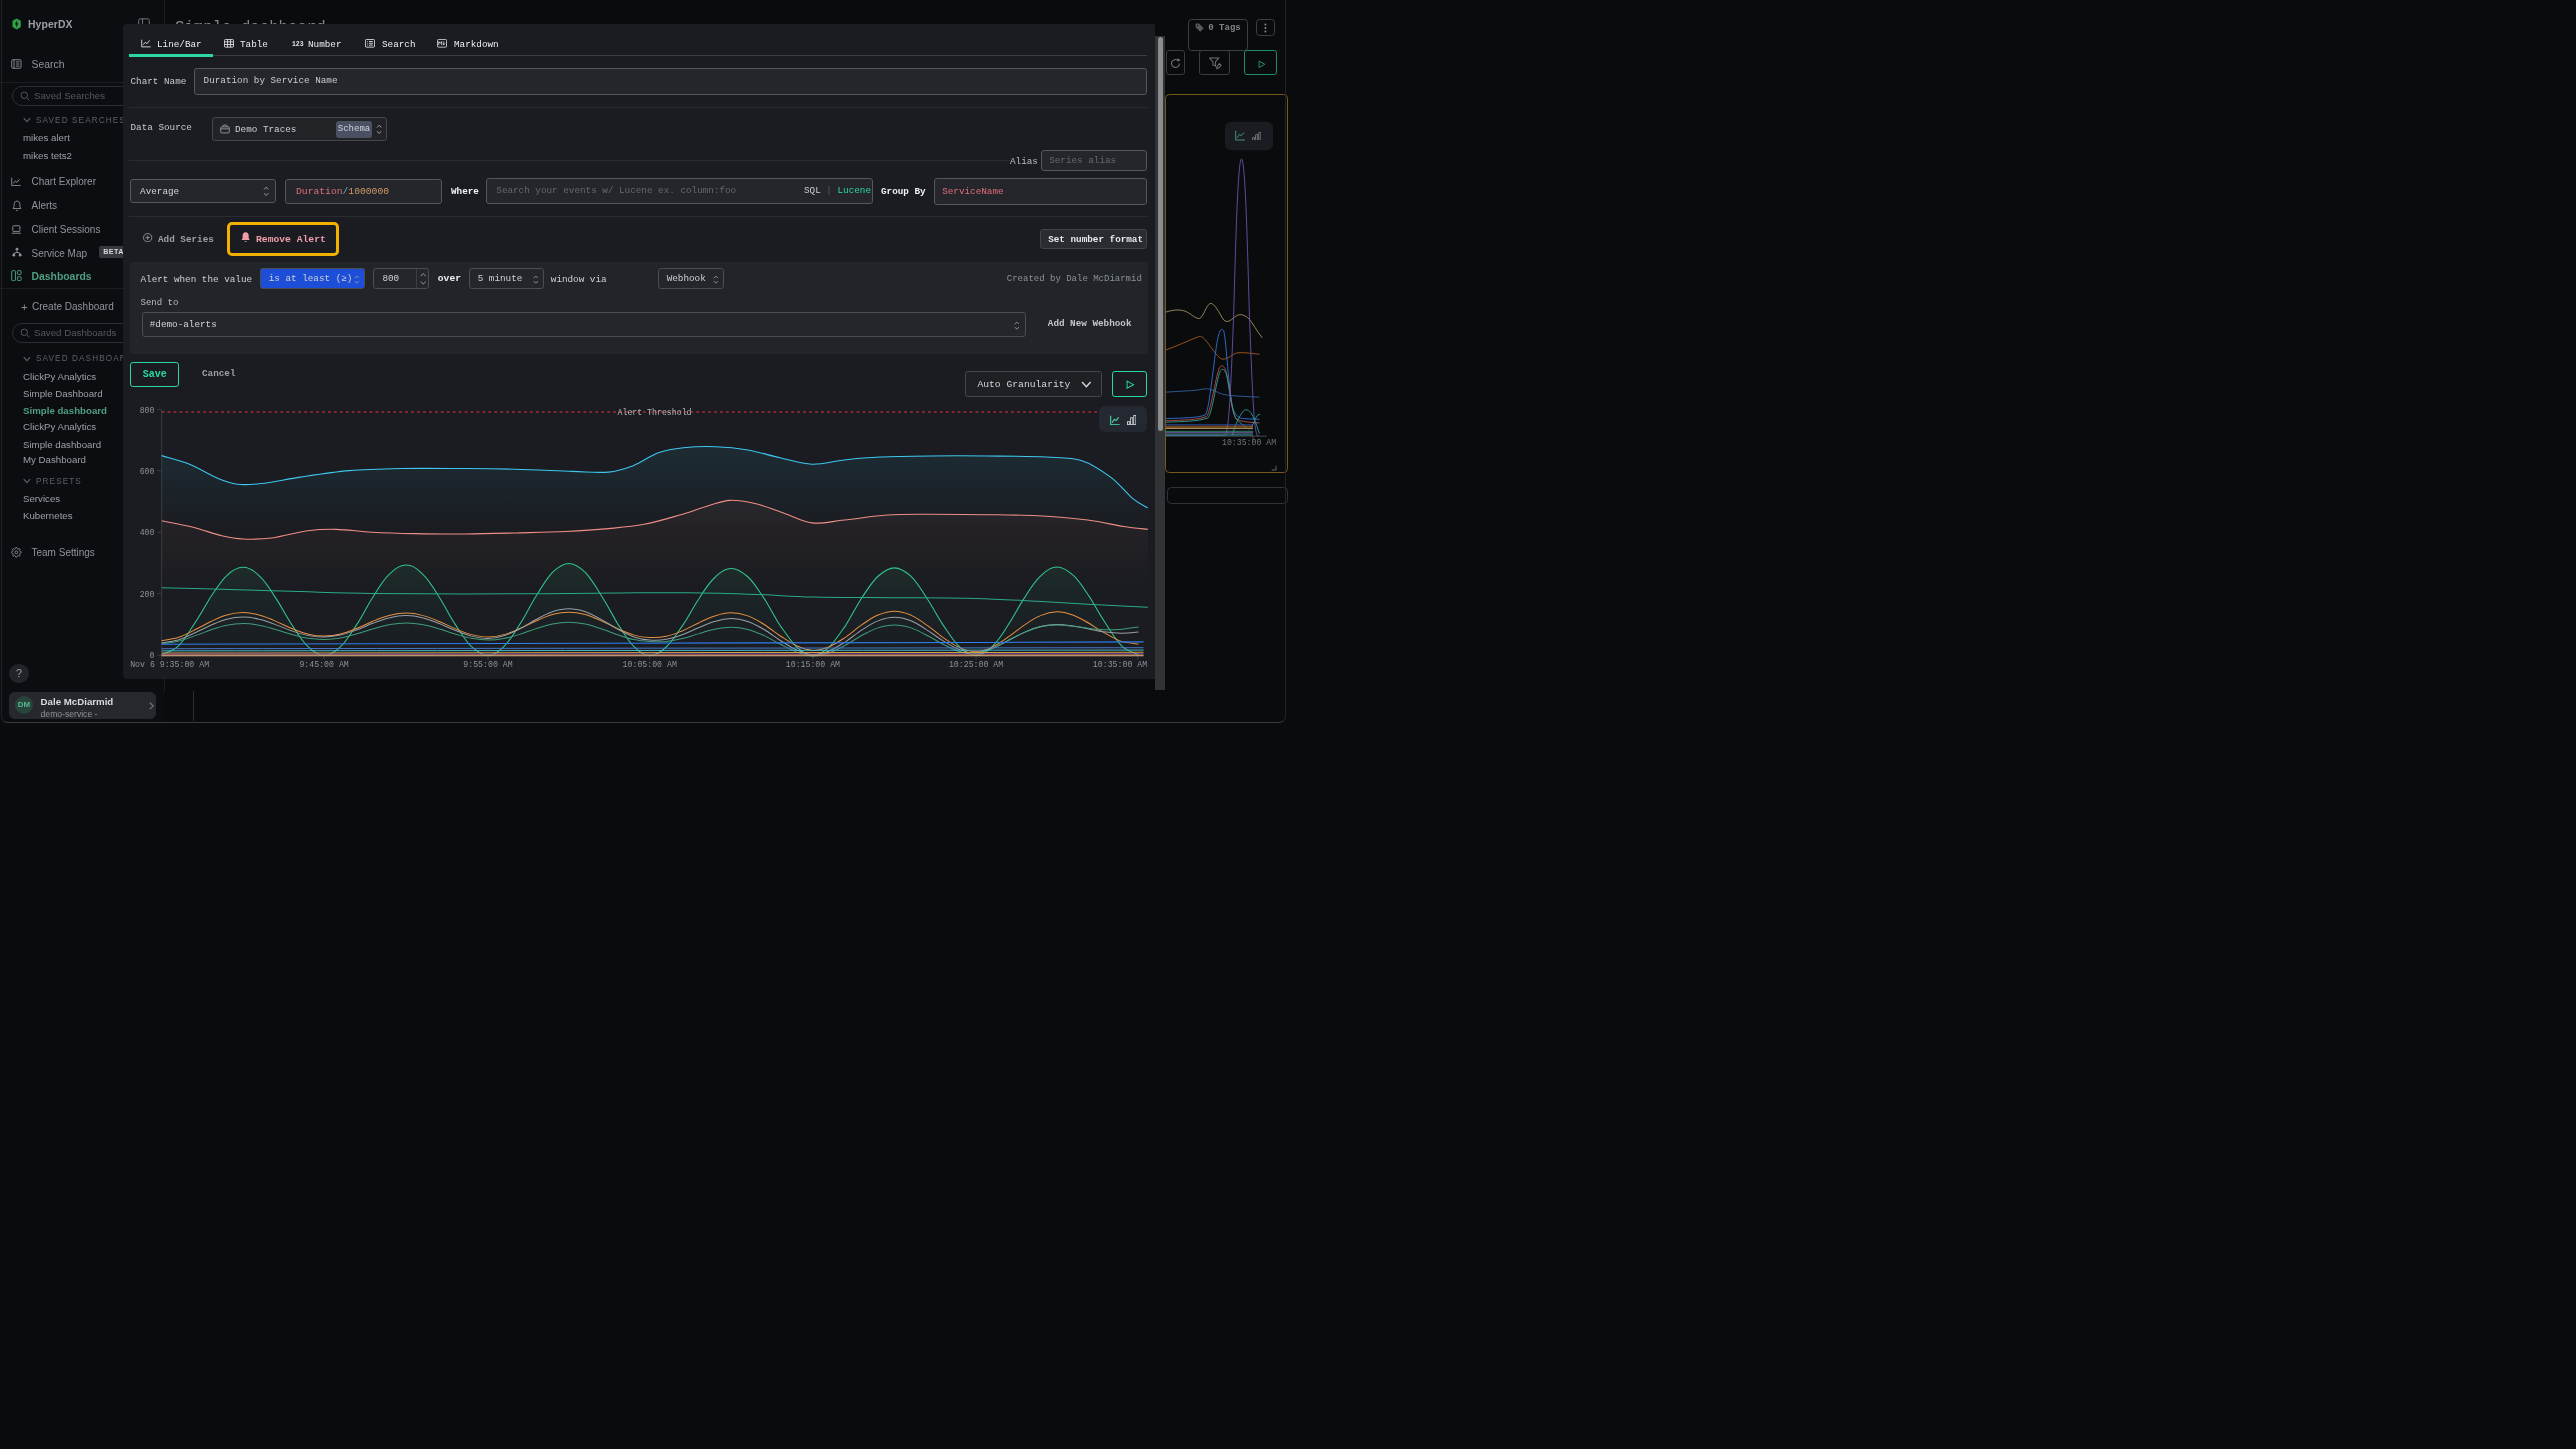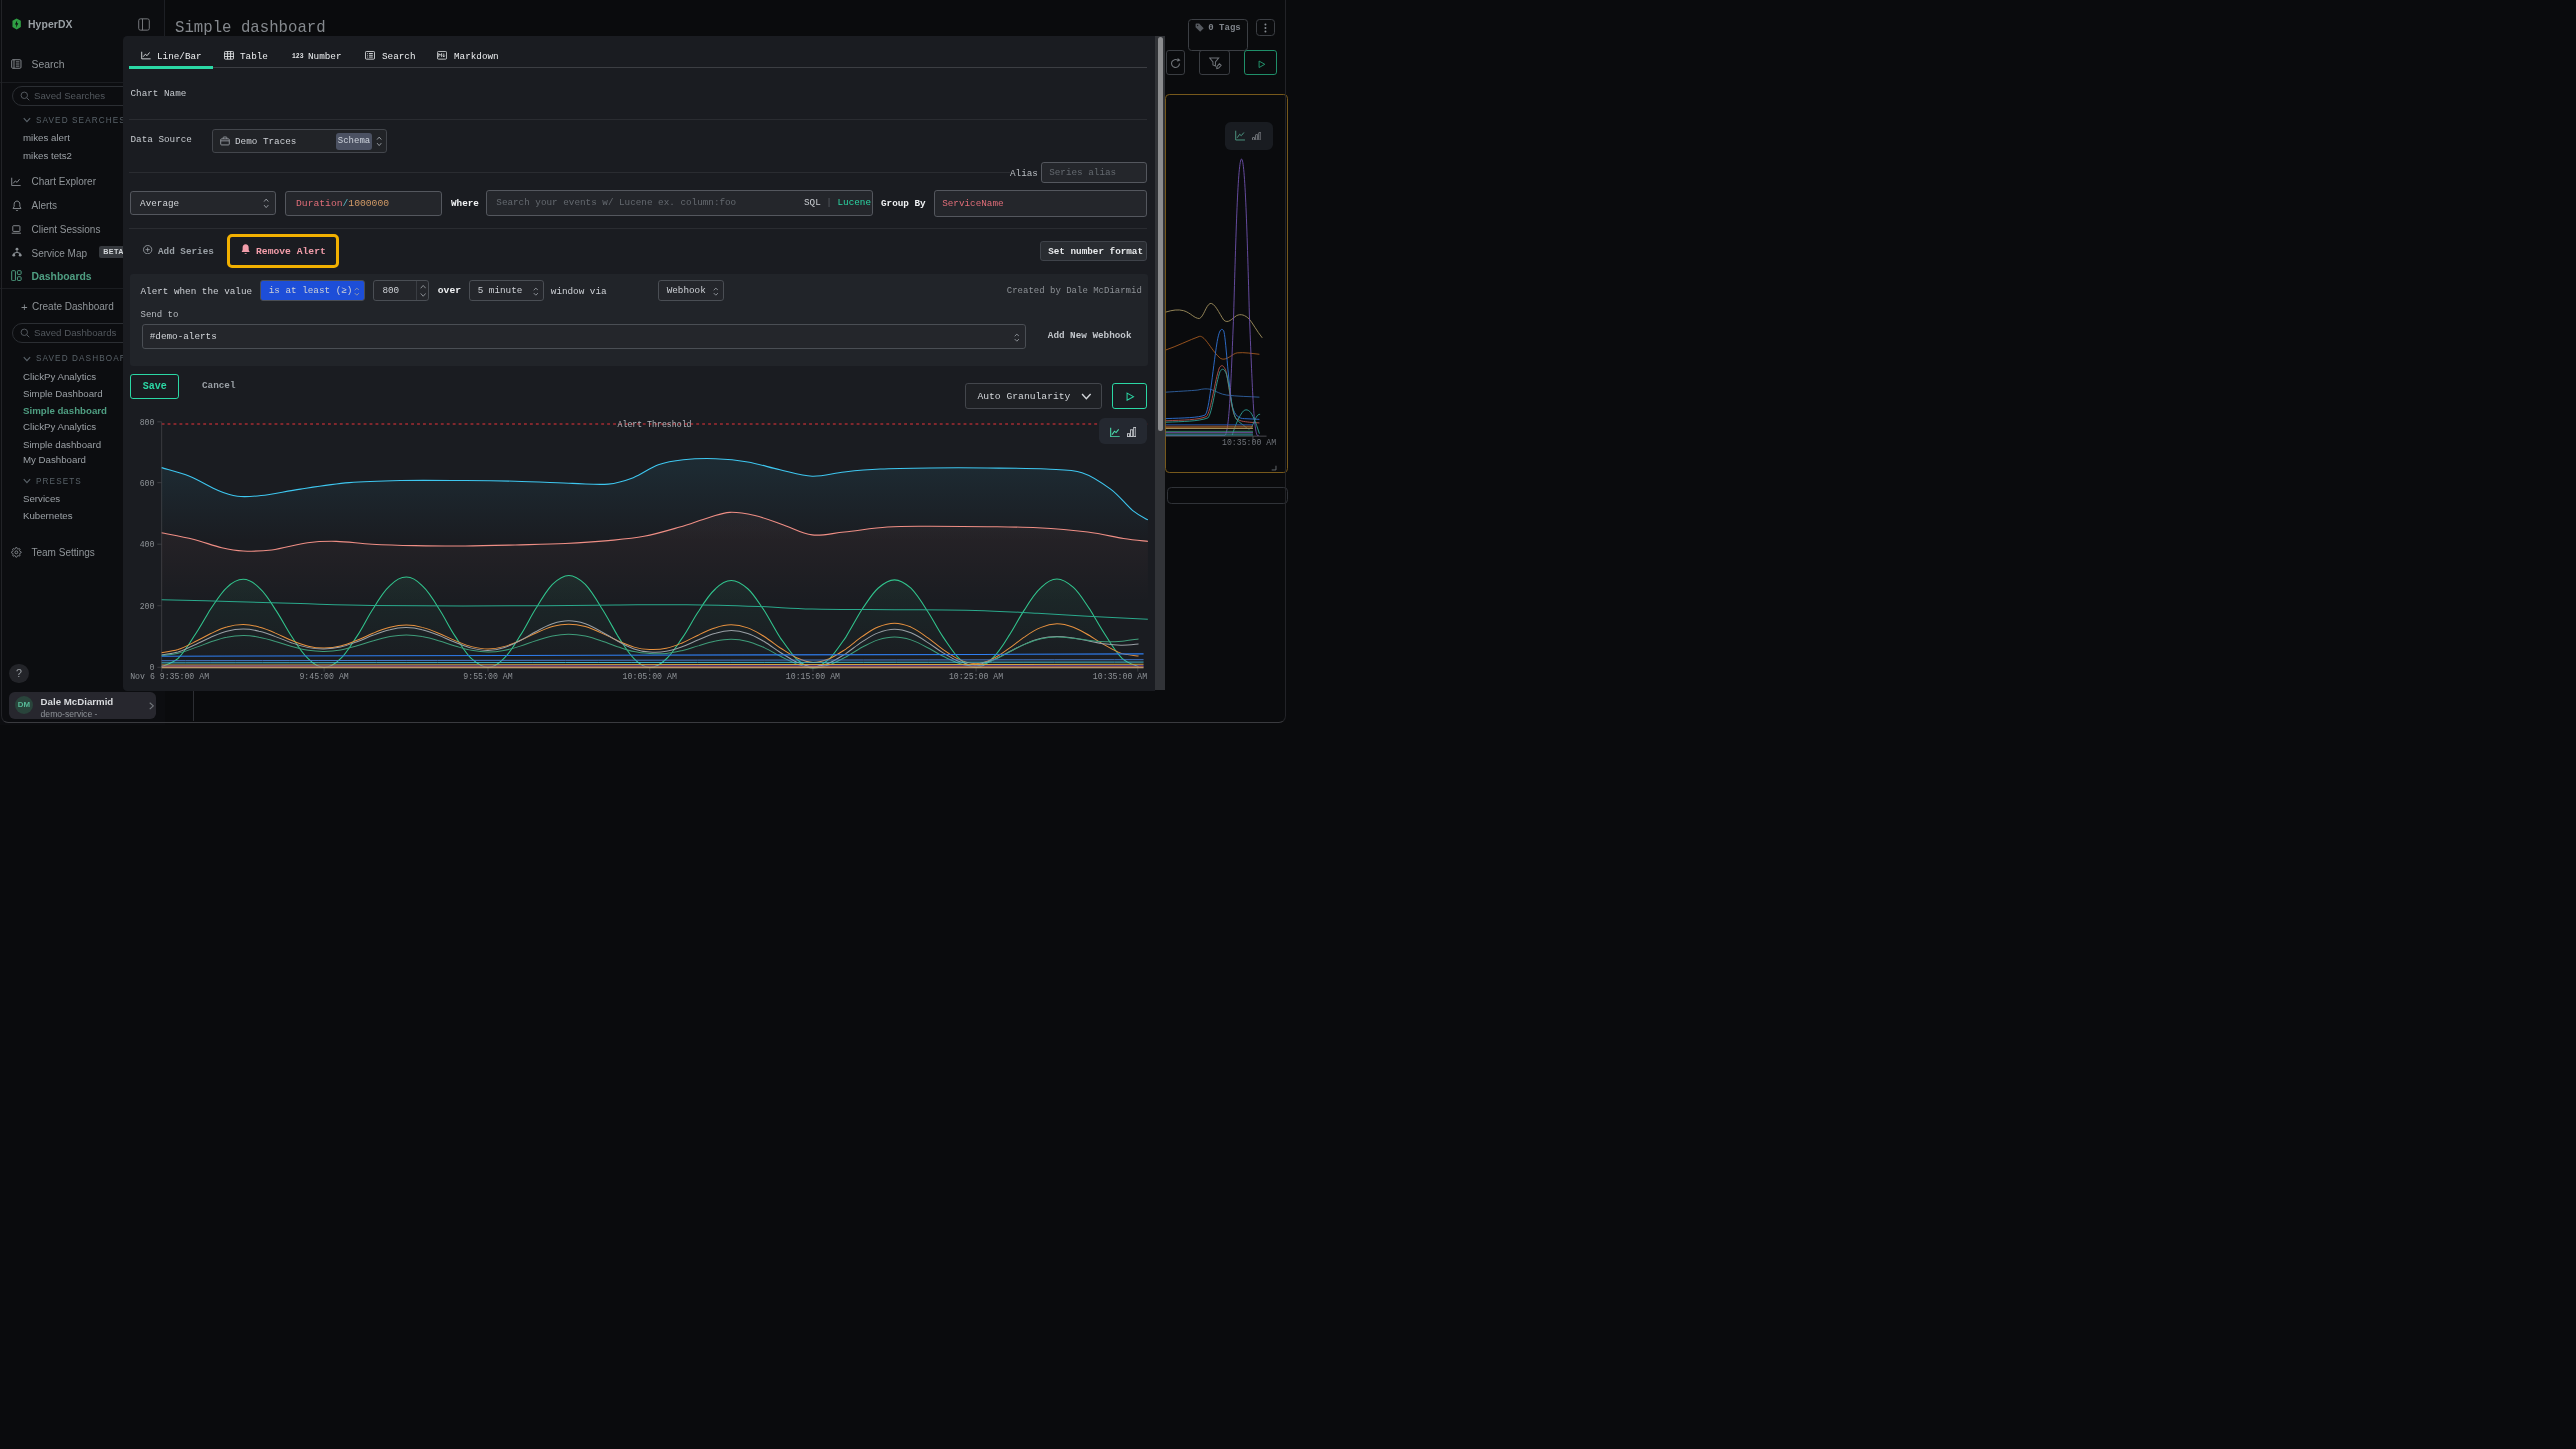--- a/index.html
+++ b/index.html
@@ -13,21 +13,21 @@
   #sidebar { position:absolute; left:0; top:0; width:165px; height:725px;
              background:#0c0d10; }
   .navtxt { color:#909599; font-size:10px; }
   .subitem { color:#9ba0a5; font-size:9.7px; }
   .sechdr { color:#596269; font-size:8.2px; letter-spacing:1.1px; }
   .pill { position:absolute; left:12px; width:142px; height:20px; border:0.7px solid #2b2e33;
           border-radius:10px; color:#53585e; font-size:9.7px; line-height:18.6px; padding-left:21px; }
   .green { color:#4f9e82; }
 
   
-  #modal { position:absolute; left:123px; top:36px; width:1032px; height:655px;
+  #modal { position:absolute; left:123px; top:24px; width:1032px; height:655px;
            background:#1a1c21; z-index:5; border-radius:4.3px 0 0 4.3px; }
   .inp { position:absolute; background:#24262b; border:0.7px solid #54575e; border-radius:2.9px; }
   .sel { position:absolute; background:#212327; border:0.7px solid #43464c; border-radius:2.9px; }
   .lbl { position:absolute; color:#c6cacf; font-size:9.3px; font-family:"Liberation Mono", monospace; }
   .divider { position:absolute; left:6.4px; width:1018px; height:0.7px; background:#2a2c31; }
 
   
   #sbtrack { position:absolute; left:1155px; top:36px; width:10px; height:654px; background:#313337; z-index:6; }
   #sbthumb { position:absolute; left:2.5px; top:0.7px; width:5.7px; height:394px; background:#8c8d8f; border-radius:2.9px; }
 </style>
@@ -284,20 +284,23 @@
     <svg class="abs" style="left:314px; top:15px;" width="10" height="8.6" viewBox="0 0 14 12" fill="none" stroke="#e8eaec" stroke-width="1.1">
       <rect x="0.6" y="0.6" width="12.8" height="10.8" rx="1.5"></rect>
       <path d="M2.5 8.5 L2.5 3.5 L4.5 6 L6.5 3.5 L6.5 8.5" fill="none"></path>
       <path d="M9.5 3.5 L9.5 8 M8 6.5 L9.5 8.2 L11 6.5" fill="none"></path>
     </svg>
     <div class="abs mono" style="left:331px; top:15px; color:#eceef0; font-size:9.3px;">Markdown</div>
     <div class="abs" style="left:6.4px; top:31px; width:1018px; height:1.1px; background:#3c3e43;"></div>
     <div class="abs" style="left:6.4px; top:30px; width:84px; height:2.5px; background:#2bd8a5;"></div>
 
     <div class="lbl" style="left:7.5px; top:52px;">Chart Name</div>
+    <div class="inp" style="left:71px; top:44px; width:953px; height:26.5px;">
+      <div class="abs mono" style="left:8.6px; top:6.4px; color:#c9ccd1; font-size:9.3px;">Duration by Service Name</div>
+    </div>
     <div class="divider" style="top:83px;"></div>
 
     <div class="lbl" style="left:7.5px; top:98px;">Data Source</div>
     <div class="sel" style="left:89px; top:93px; width:175px; height:24px;">
       <svg class="abs" style="left:7.2px; top:6.4px;" width="10" height="10" viewBox="0 0 14 14" fill="none" stroke="#9ba0a6" stroke-width="1.2">
         <rect x="1" y="4" width="12" height="8.5" rx="1.2"></rect>
           <path d="M4.5 4 L4.5 2.2 a0.8 0.8 0 0 1 0.8 -0.8 L8.7 1.4 a0.8 0.8 0 0 1 0.8 0.8 L9.5 4"></path>
           <line x1="1" y1="6.8" x2="13" y2="6.8"></line>
       </svg>
       <div class="abs mono" style="left:22px; top:5.7px; color:#ced1d6; font-size:9.3px;">Demo Traces</div>

